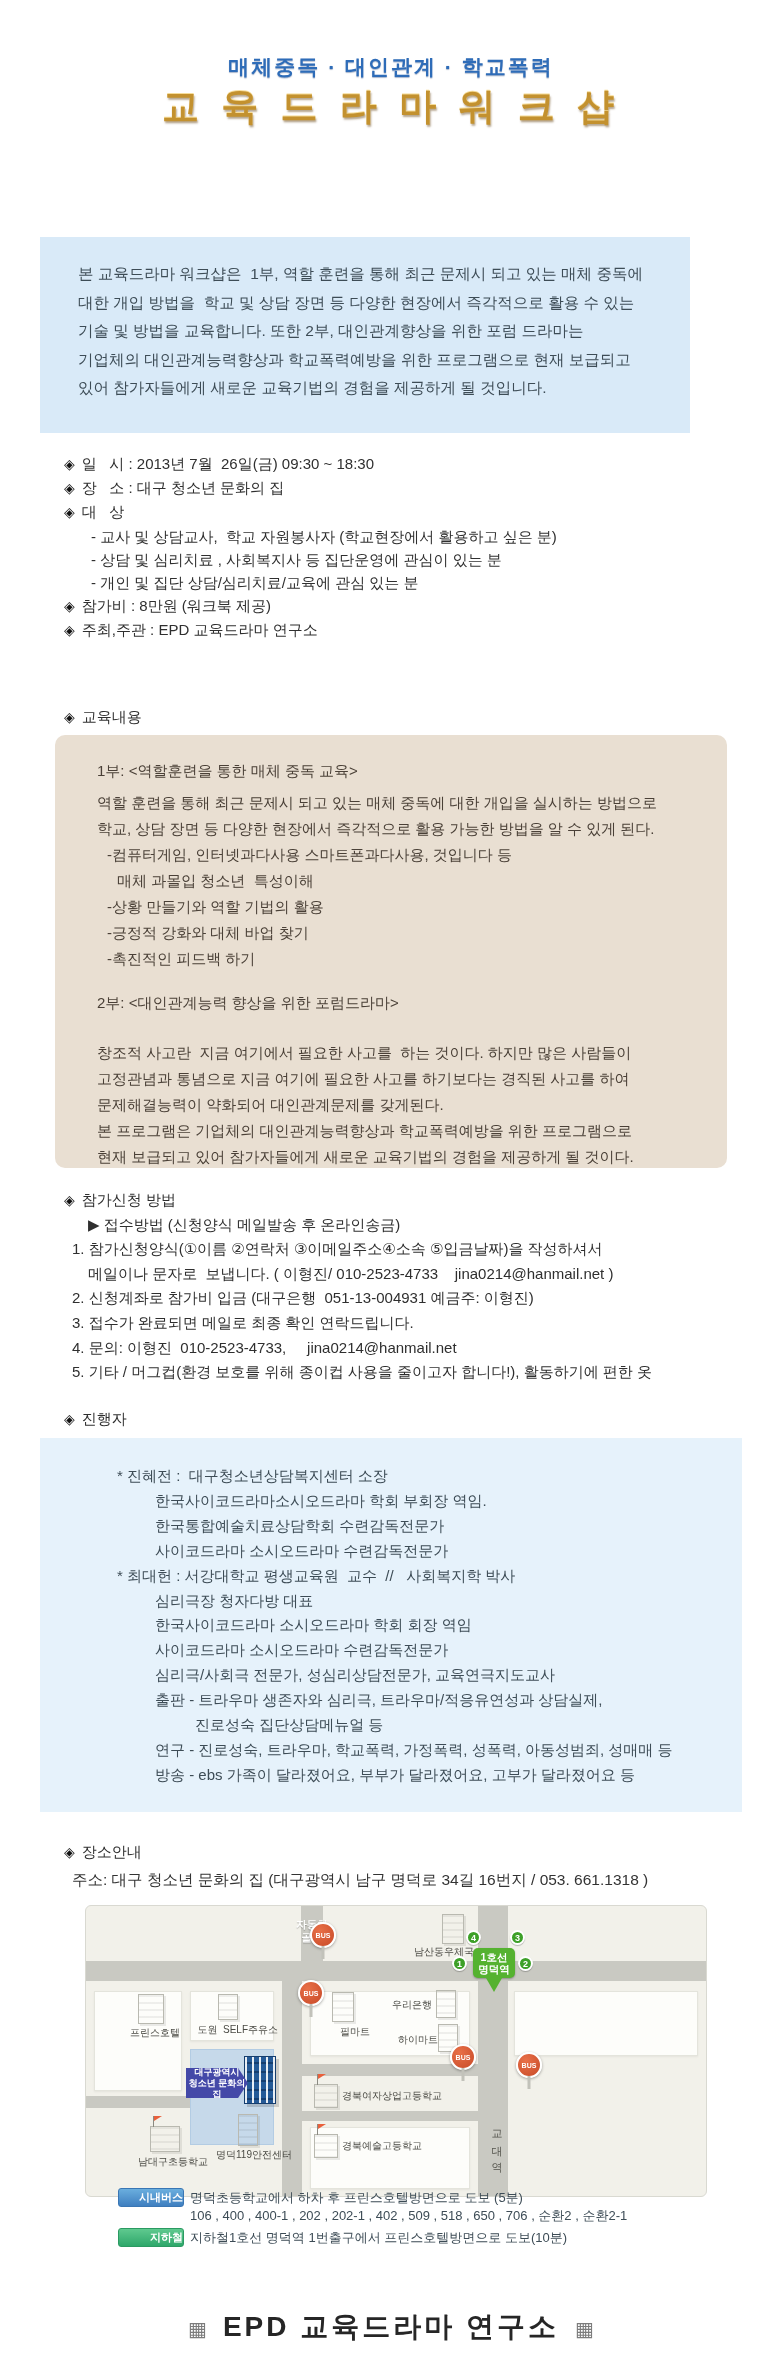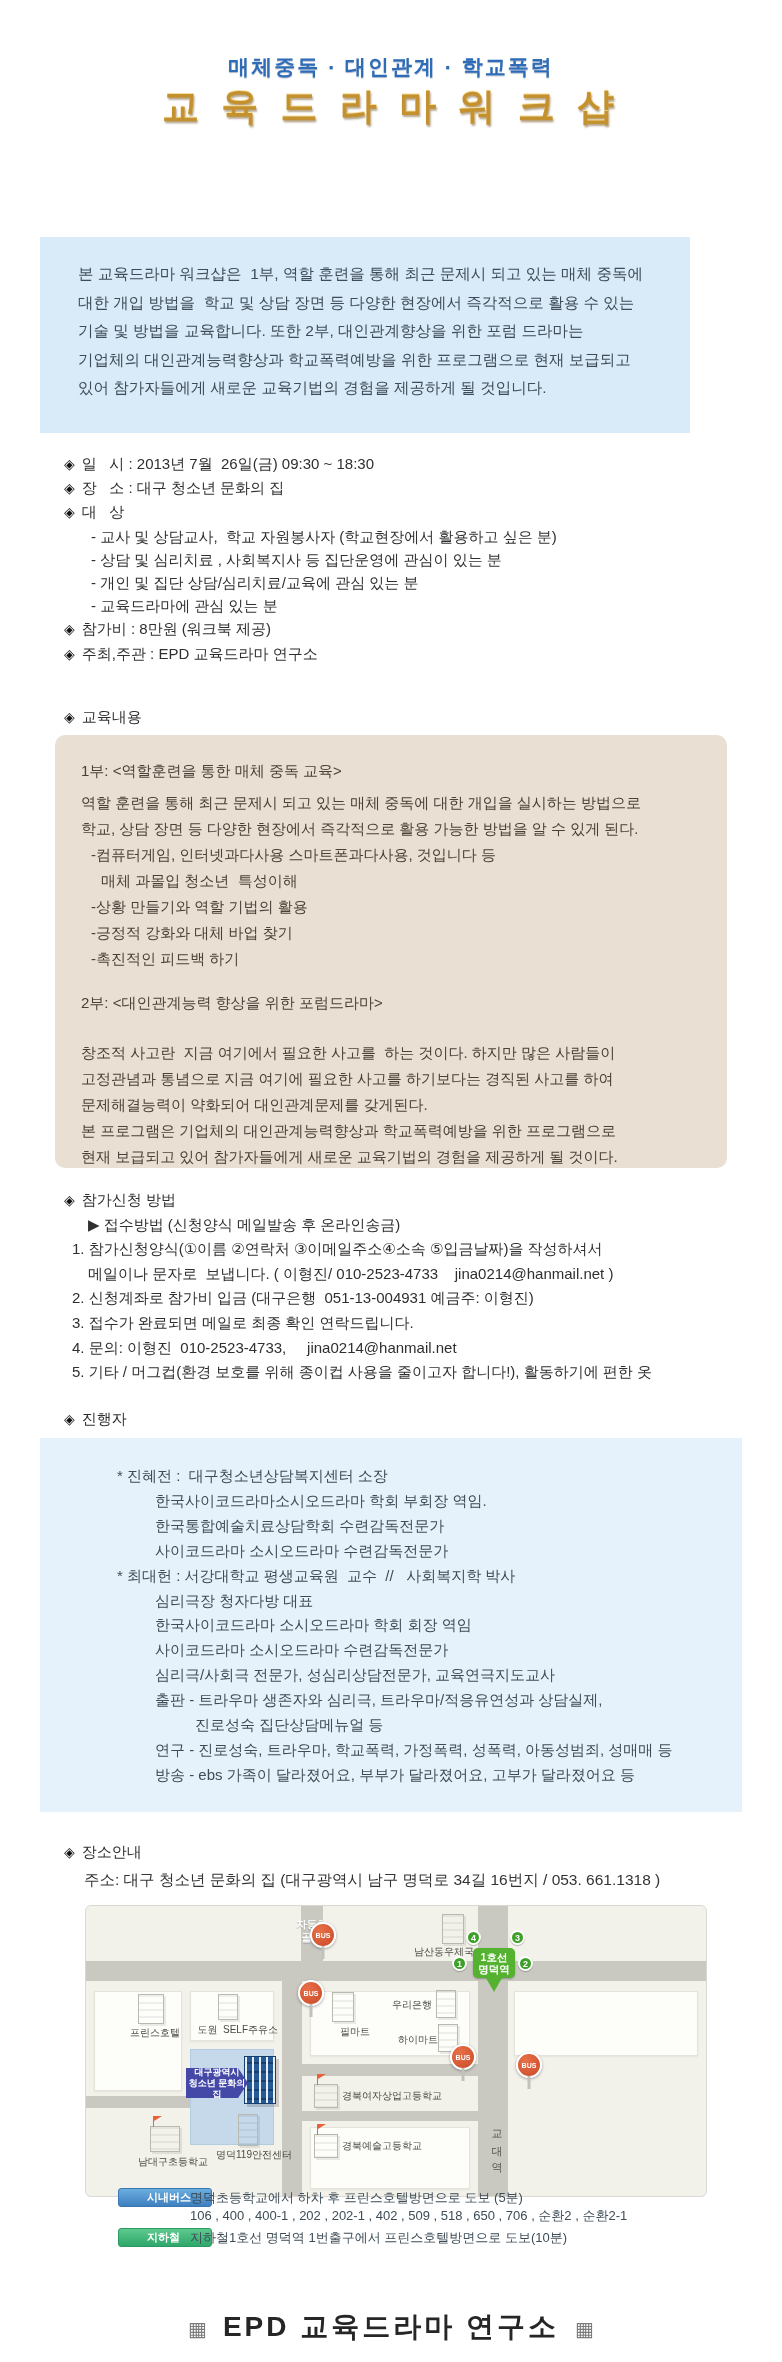--- a/index.html
+++ b/index.html
@@ -24,21 +24,21 @@
   .info{position:absolute;top:452px;left:64px;width:680px;font-size:15px;
     line-height:23.2px;color:#2f2f2f;}
   .dia{font-size:14px;margin-right:7px;color:#111;}
   .sub{padding-left:27px;}
 
   .sec-head{position:absolute;left:64px;font-size:15px;color:#2f2f2f;}
 
   
   .edu-box{position:absolute;top:735px;left:55px;width:672px;height:433px;
     background:#e9dfd2;border-radius:10px;box-sizing:border-box;
-    padding:23px 26px;font-size:15px;line-height:26px;color:#4a4037;}
+    padding:23px 42px;font-size:15px;line-height:26px;color:#4a4037;}
   .edu-box .para{margin-top:6px;}
   .edu-box .dash{padding-left:10px;}
   .edu-box .dash2{padding-left:20px;}
   .edu-box .part2{margin-top:18px;}
   .edu-box .para2{margin-top:24px;}
 
   
   .apply{position:absolute;top:1188px;left:64px;width:690px;font-size:15px;
     line-height:24.6px;color:#2f2f2f;}
   .apply .arrow-row{padding-left:24px;}
@@ -47,21 +47,21 @@
 
   
   .staff-box{position:absolute;top:1438px;left:40px;width:702px;height:374px;
     background:#e6f2fb;box-sizing:border-box;padding:26px 18px 0 77px;
     font-size:15px;line-height:24.9px;color:#3d4c56;}
   .staff-box .ind{padding-left:38px;}
   .staff-box .ind2{padding-left:78px;}
   .staff-box .gap{}
 
   
-  .address{position:absolute;top:1870px;left:84px;font-size:15.5px;color:#333;}
+  .address{position:absolute;top:1870px;left:72px;font-size:15.5px;color:#333;}
 
   
   .map{position:absolute;top:1905px;left:85px;width:620px;height:290px;
     background:#f2f1ea;border:1px solid #d9d9d1;border-radius:6px;overflow:hidden;}
   .map *{box-sizing:border-box;}
   .road{position:absolute;background:#c9c9c2;}
   .blk{position:absolute;background:#fdfdfa;border:1px solid #e4e4dc;
     box-shadow:0 1px 2px rgba(0,0,0,.06);}
   .blk-blue{position:absolute;background:#c6d9ea;border:1px solid #b3cce3;}
   .bld{position:absolute;background:linear-gradient(180deg,#fafaf7,#d6d6ce);
@@ -100,22 +100,22 @@
     background:#255a97;border:1px solid #163e6e;box-shadow:3px 3px 0 rgba(0,0,0,.15);
     background-image:
       repeating-linear-gradient(90deg,rgba(255,255,255,.9) 0 2px,transparent 2px 7px),
       repeating-linear-gradient(0deg,rgba(255,255,255,.0) 0 3px,rgba(10,40,80,.55) 3px 5px,transparent 5px 9px);
     z-index:3;}
   .gyodae{position:absolute;left:396px;top:216px;width:22px;writing-mode:vertical-rl;
     font-size:11px;letter-spacing:5px;color:#55554e;text-align:center;}
 
   
   .transit{position:absolute;left:110px;top:2186px;width:620px;font-size:13px;color:#3d4c56;}
-  .t-badge{position:absolute;width:64px;height:17px;line-height:16px;text-align:left;
-    color:#fff;font-size:11px;font-weight:bold;border-radius:3px;padding-left:28px;}
+  .t-badge{position:absolute;width:64px;height:17px;line-height:16px;text-align:right;
+    color:#fff;font-size:11px;font-weight:bold;border-radius:3px;}
   .t-bus{left:8px;top:2px;background:linear-gradient(#6aaede,#3f7fc0);border:1px solid #3a76b4;}
   .t-sub{left:8px;top:42px;background:linear-gradient(#5fc98f,#2ea76a);border:1px solid #2b9a62;}
   .t-text{position:absolute;left:80px;}
 
   
   .footer{position:absolute;top:2308px;left:0;width:100%;text-align:center;
     font-size:28px;font-weight:bold;color:#262626;letter-spacing:3px;}
   .footer .deco{font-size:20px;color:#7c7c7c;vertical-align:middle;margin:0 16px;letter-spacing:0;}
 </style>
 </head>
@@ -134,21 +134,20 @@
     <div class="pre">있어 참가자들에게 새로운 교육기법의 경험을 제공하게 될 것입니다.</div>
   </div>
 
   <div class="info">
     <div class="pre"><span class="dia">◈</span><span>일   시 : 2013년 7월  26일(금) 09:30 ~ 18:30</span></div>
     <div class="pre"><span class="dia">◈</span><span>장   소 : 대구 청소년 문화의 집</span></div>
     <div class="pre"><span class="dia">◈</span><span>대   상</span></div>
     <div class="pre sub">- 교사 및 상담교사,  학교 자원봉사자 (학교현장에서 활용하고 싶은 분)</div>
     <div class="pre sub">- 상담 및 심리치료 , 사회복지사 등 집단운영에 관심이 있는 분</div>
     <div class="pre sub">- 개인 및 집단 상담/심리치료/교육에 관심 있는 분</div>
-    <div class="pre sub">- 교육드라마에 관심 있는 분</div>
     <div class="pre"><span class="dia">◈</span><span>참가비 : 8만원 (워크북 제공)</span></div>
     <div class="pre"><span class="dia">◈</span><span>주최,주관 : EPD 교육드라마 연구소</span></div>
   </div>
 
   <div class="sec-head pre" style="top:708px;"><span class="dia">◈</span><span>교육내용</span></div>
   <div class="edu-box">
     <div class="pre">1부: &lt;역할훈련을 통한 매체 중독 교육&gt;</div>
     <div class="pre para">역할 훈련을 통해 최근 문제시 되고 있는 매체 중독에 대한 개입을 실시하는 방법으로</div>
     <div class="pre">학교, 상담 장면 등 다양한 현장에서 즉각적으로 활용 가능한 방법을 알 수 있게 된다.</div>
     <div class="pre dash">-컴퓨터게임, 인터넷과다사용 스마트폰과다사용, 것입니다 등</div>

